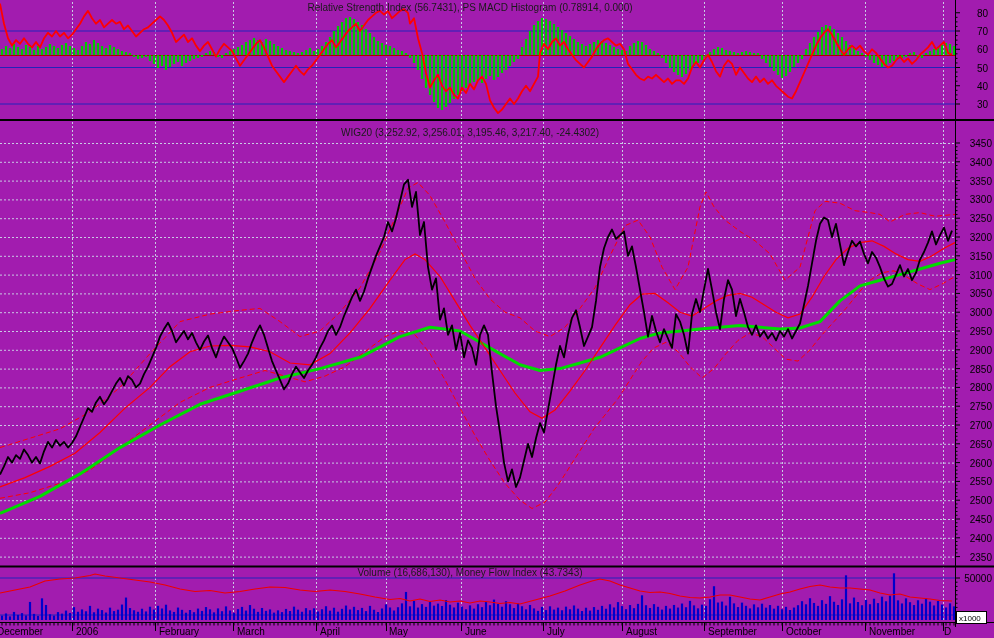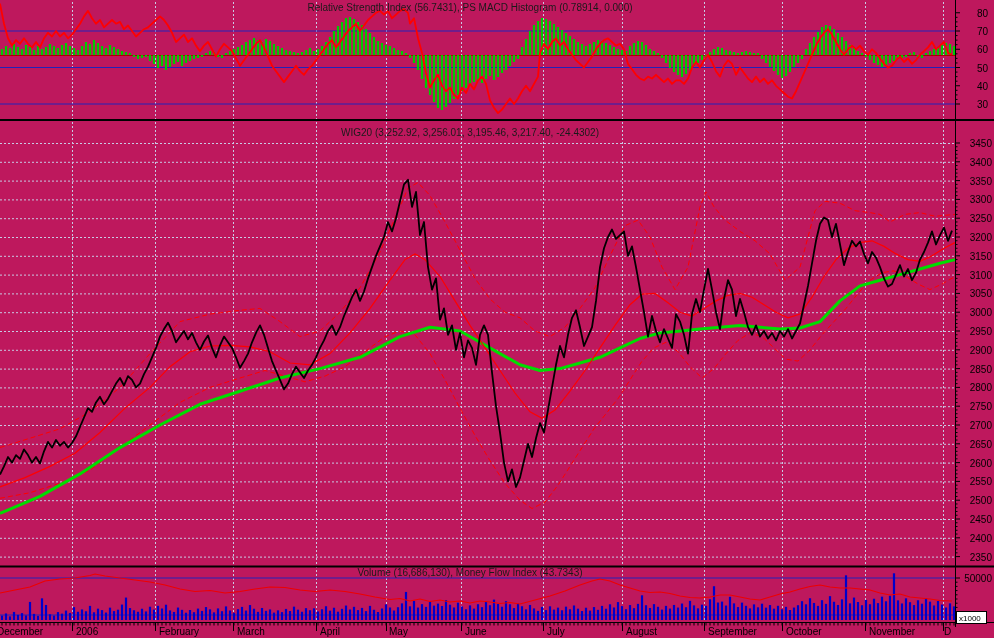--- a/index.html
+++ b/index.html
@@ -1,16 +1,16 @@
 <!DOCTYPE html>
 <html><head>
 <meta charset="utf-8">
 <style>
   html,body{margin:0;padding:0;background:#fff;}
-  .stage{position:relative;width:994px;height:638px;background:#be185d;overflow:hidden;}
+  .stage{position:relative;width:994px;height:638px;background:#a21caf;overflow:hidden;}
   svg{display:block;}
   text{font-family:"Liberation Sans",sans-serif;fill:#000;}
   .title{font-size:10px;fill:#1a1a1a;}
 </style>
 </head>
 <body>
 
 <div class="stage">
   <svg id="chart" width="994" height="638" viewBox="0 0 994 638">
     <g id="layers">

